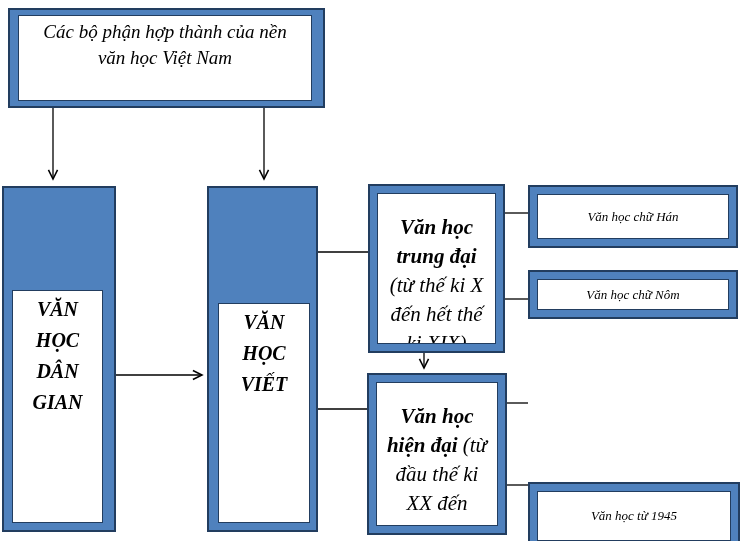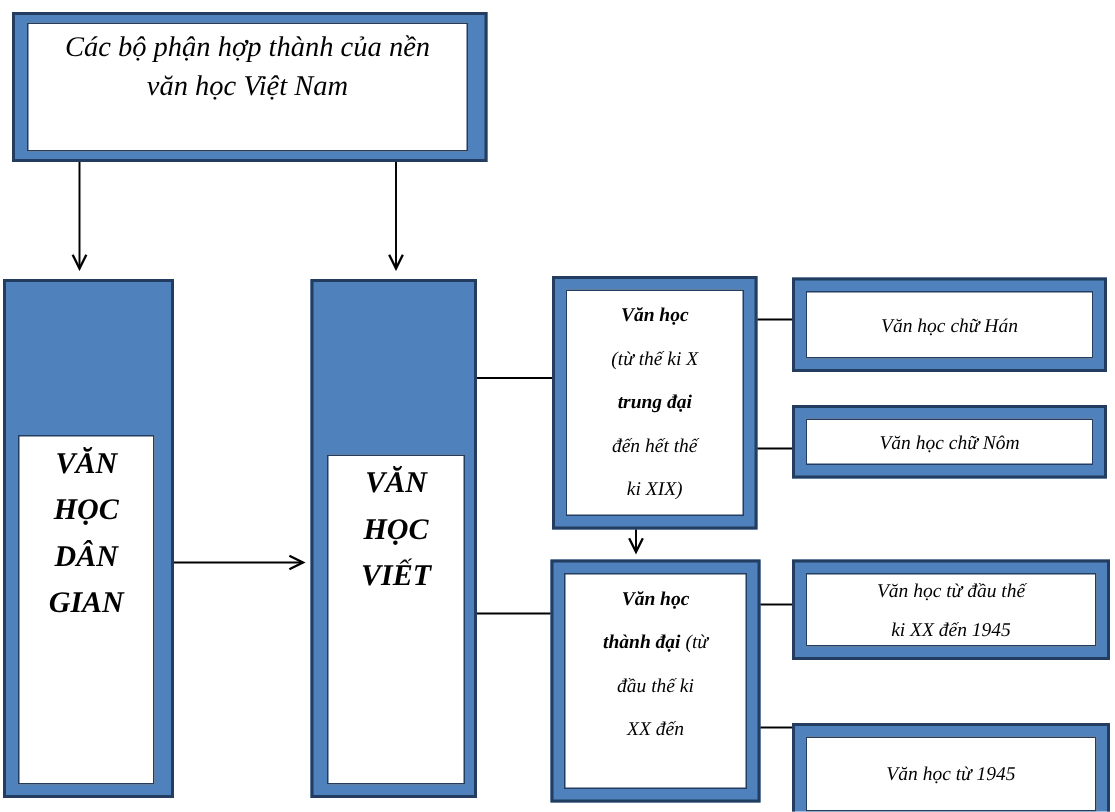--- a/index.html
+++ b/index.html
@@ -36,21 +36,21 @@
   }
   .inner.vcenter {
     display: flex;
     align-items: center;
     justify-content: center;
   }
   .lines { width: 100%; }
   .b, .bold-all .line span { font-weight: bold; }
   .t-title   { font-size: 19px; line-height: 26px; padding-top: 3px; }
   .t-pillar  { font-size: 20px; line-height: 31px; font-weight: bold; padding-top: 3px; }
-  .t-branch  { font-size: 13px; line-height: 29px; padding-top: 1px; }
+  .t-branch  { font-size: 21px; line-height: 29px; padding-top: 19px; }
   .t-leaf    { font-size: 13px; line-height: 26px; }
   .connector-layer {
     position: absolute;
     inset: 0;
     pointer-events: none;
     z-index: 5;
   }
 </style>
 </head>
 <body>
@@ -84,22 +84,22 @@
           <div class="line"><span>HỌC</span></div>
           <div class="line"><span>VIẾT</span></div>
         </div>
     </div>
   </div>
 
   <div class="frame" style="left:368px; top:184px; width:137px; height:169px;">
     <div class="inner" style="left:7px; top:7px; right:7px; bottom:7px;">
       <div class="lines t-branch">
           <div class="line"><span class="b">Văn học</span></div>
+          <div class="line"><span class="b">trung đại</span></div>
           <div class="line"><span>(từ thế ki X</span></div>
-          <div class="line"><span class="b">trung đại</span></div>
           <div class="line"><span>đến hết thế</span></div>
           <div class="line"><span>ki XIX)</span></div>
         </div>
     </div>
   </div>
 
   <div class="frame" style="left:528px; top:185px; width:210px; height:63px;">
     <div class="inner vcenter" style="left:7px; top:7px; right:7px; bottom:7px;">
       <div class="lines t-leaf">
           <div class="line"><span>Văn học chữ Hán</span></div>
@@ -112,35 +112,27 @@
       <div class="lines t-leaf">
           <div class="line"><span>Văn học chữ Nôm</span></div>
         </div>
     </div>
   </div>
 
   <div class="frame" style="left:367px; top:373px; width:140px; height:162px;">
     <div class="inner" style="left:7px; top:7px; right:7px; bottom:7px;">
       <div class="lines t-branch">
           <div class="line"><span class="b">Văn học</span></div>
-          <div class="line"><span class="b">thành đại</span><span> (từ</span></div>
+          <div class="line"><span class="b">hiện đại</span><span> (từ</span></div>
           <div class="line"><span>đầu thế ki</span></div>
           <div class="line"><span>XX đến</span></div>
         </div>
     </div>
   </div>
 
-  <div class="frame" style="left:528px; top:373px; width:212px; height:67px;">
-    <div class="inner vcenter" style="left:7px; top:7px; right:7px; bottom:7px;">
-      <div class="lines t-leaf">
-          <div class="line"><span>Văn học từ đầu thế</span></div>
-          <div class="line"><span>ki XX đến 1945</span></div>
-        </div>
-    </div>
-  </div>
 
   <div class="frame" style="left:528px; top:472px; width:212px; height:68px;margin-top:10px;">
     <div class="inner vcenter" style="left:7px; top:7px; right:7px; bottom:7px;">
       <div class="lines t-leaf">
           <div class="line"><span>Văn học từ 1945</span></div>
         </div>
     </div>
   </div>
 
   <svg class="connector-layer" width="743" height="541" viewBox="0 0 743 541">

